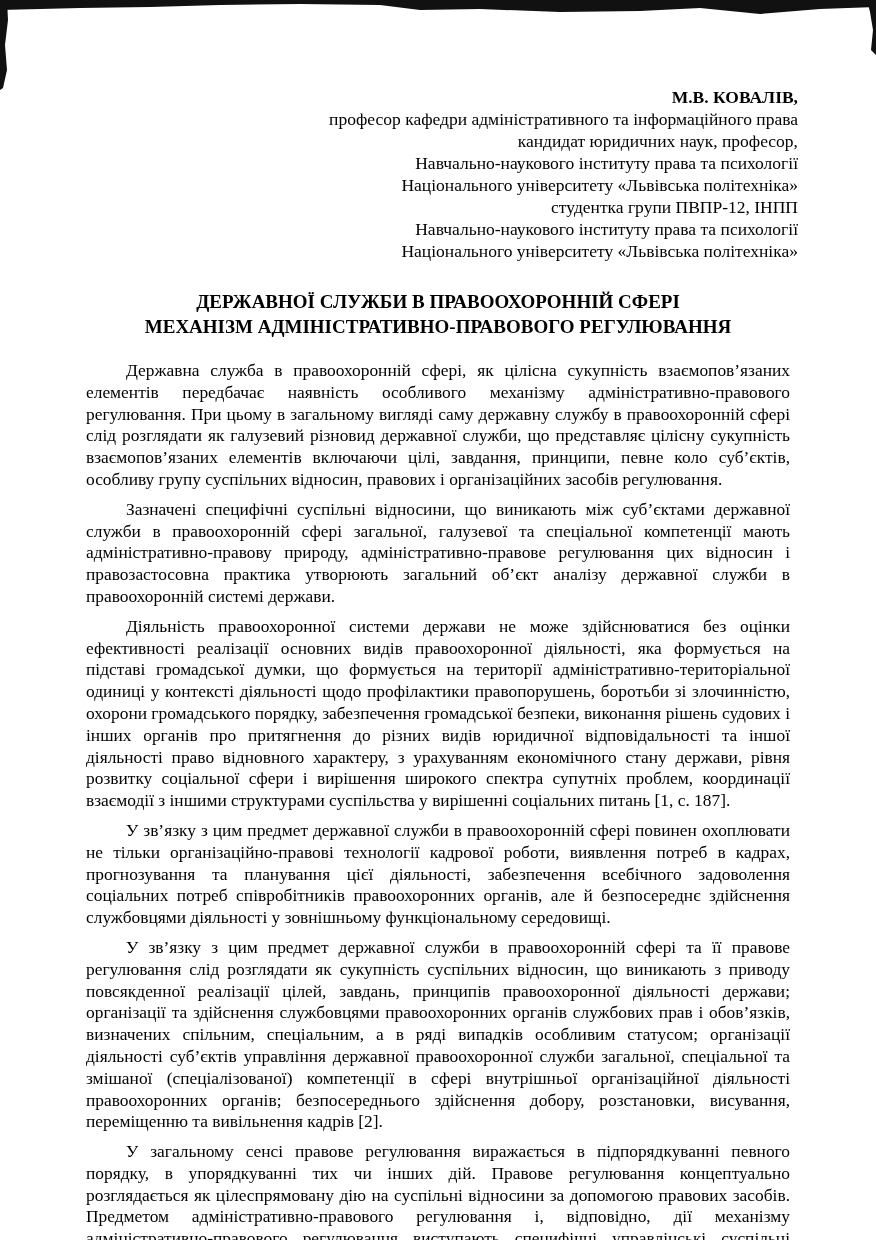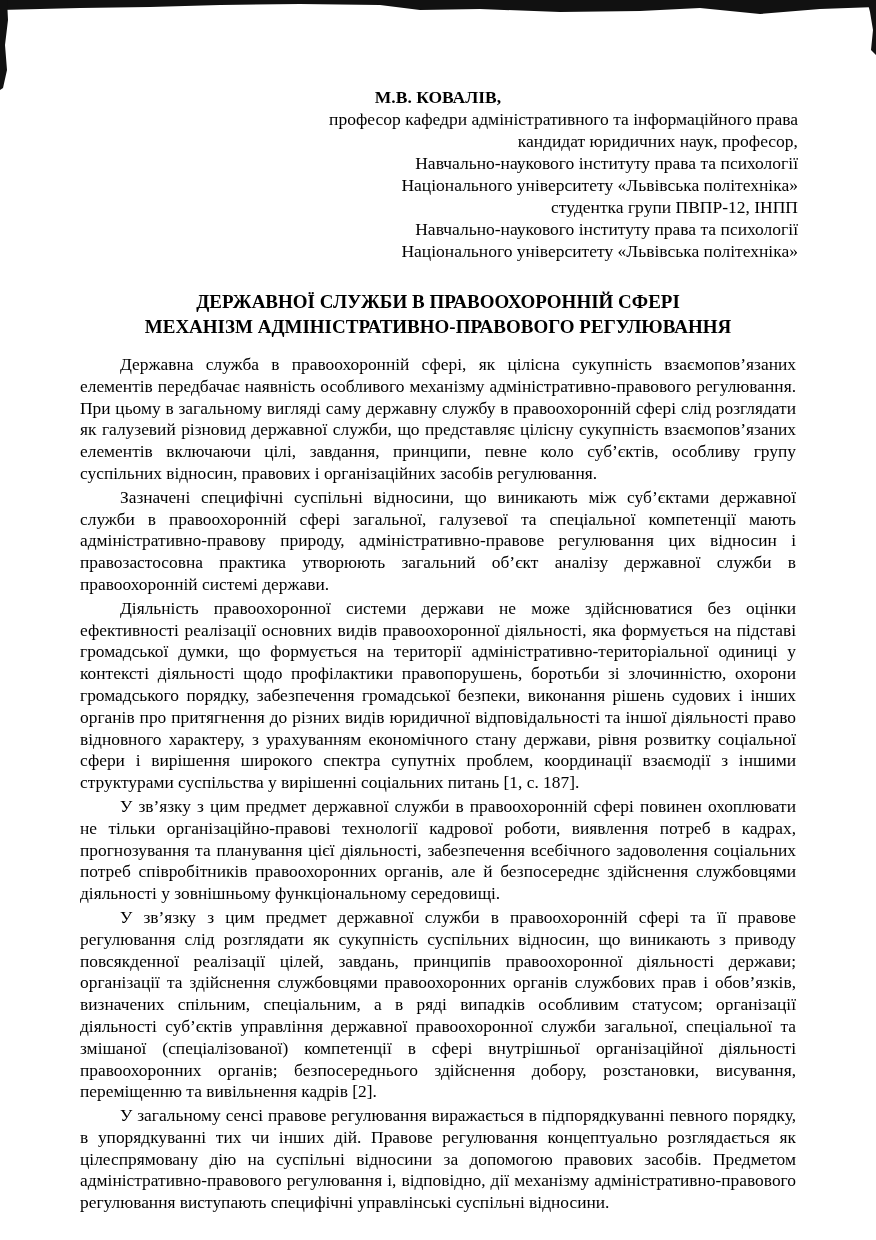--- a/index.html
+++ b/index.html
@@ -24,42 +24,42 @@
   }
   .authors {
     position: absolute;
     top: 86px;
     left: 78px;
     right: 78px;
     text-align: right;
     font-size: 17.5px;
     line-height: 22px;
   }
-  .authors .bold { font-weight: bold; text-align: center; }
+  .authors .bold { font-weight: bold; }
   .title {
     position: absolute;
     top: 289px;
     left: 60px;
     right: 60px;
     text-align: center;
     font-weight: bold;
     font-size: 19px;
     line-height: 25px;
   }
   .body-text {
     position: absolute;
     top: 352px;
     left: 78px;
     right: 78px;
     font-size: 17.4px;
     line-height: 21.8px;
     text-align: justify;
   }
   .body-text p {
-    margin: 2px;
+    margin: 8px;
     text-indent: 40px;
   }
   .page-number {
     position: absolute;
     top: 1148px;
     left: 0;
     width: 100%;
     text-align: center;
     font-size: 16px;
     font-family: "Liberation Sans", sans-serif;

